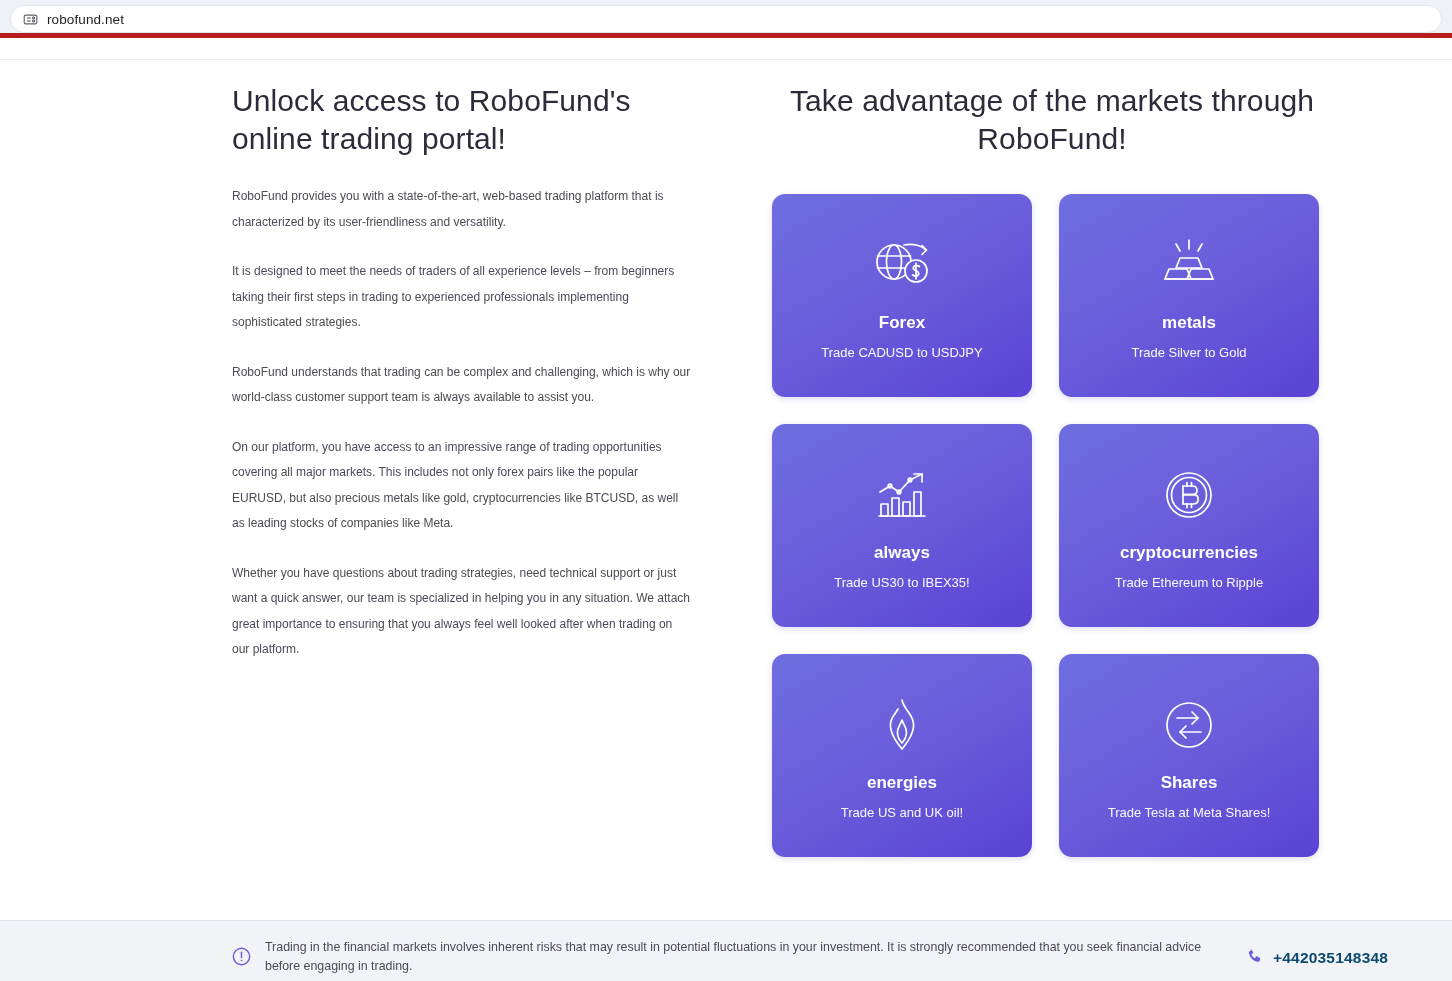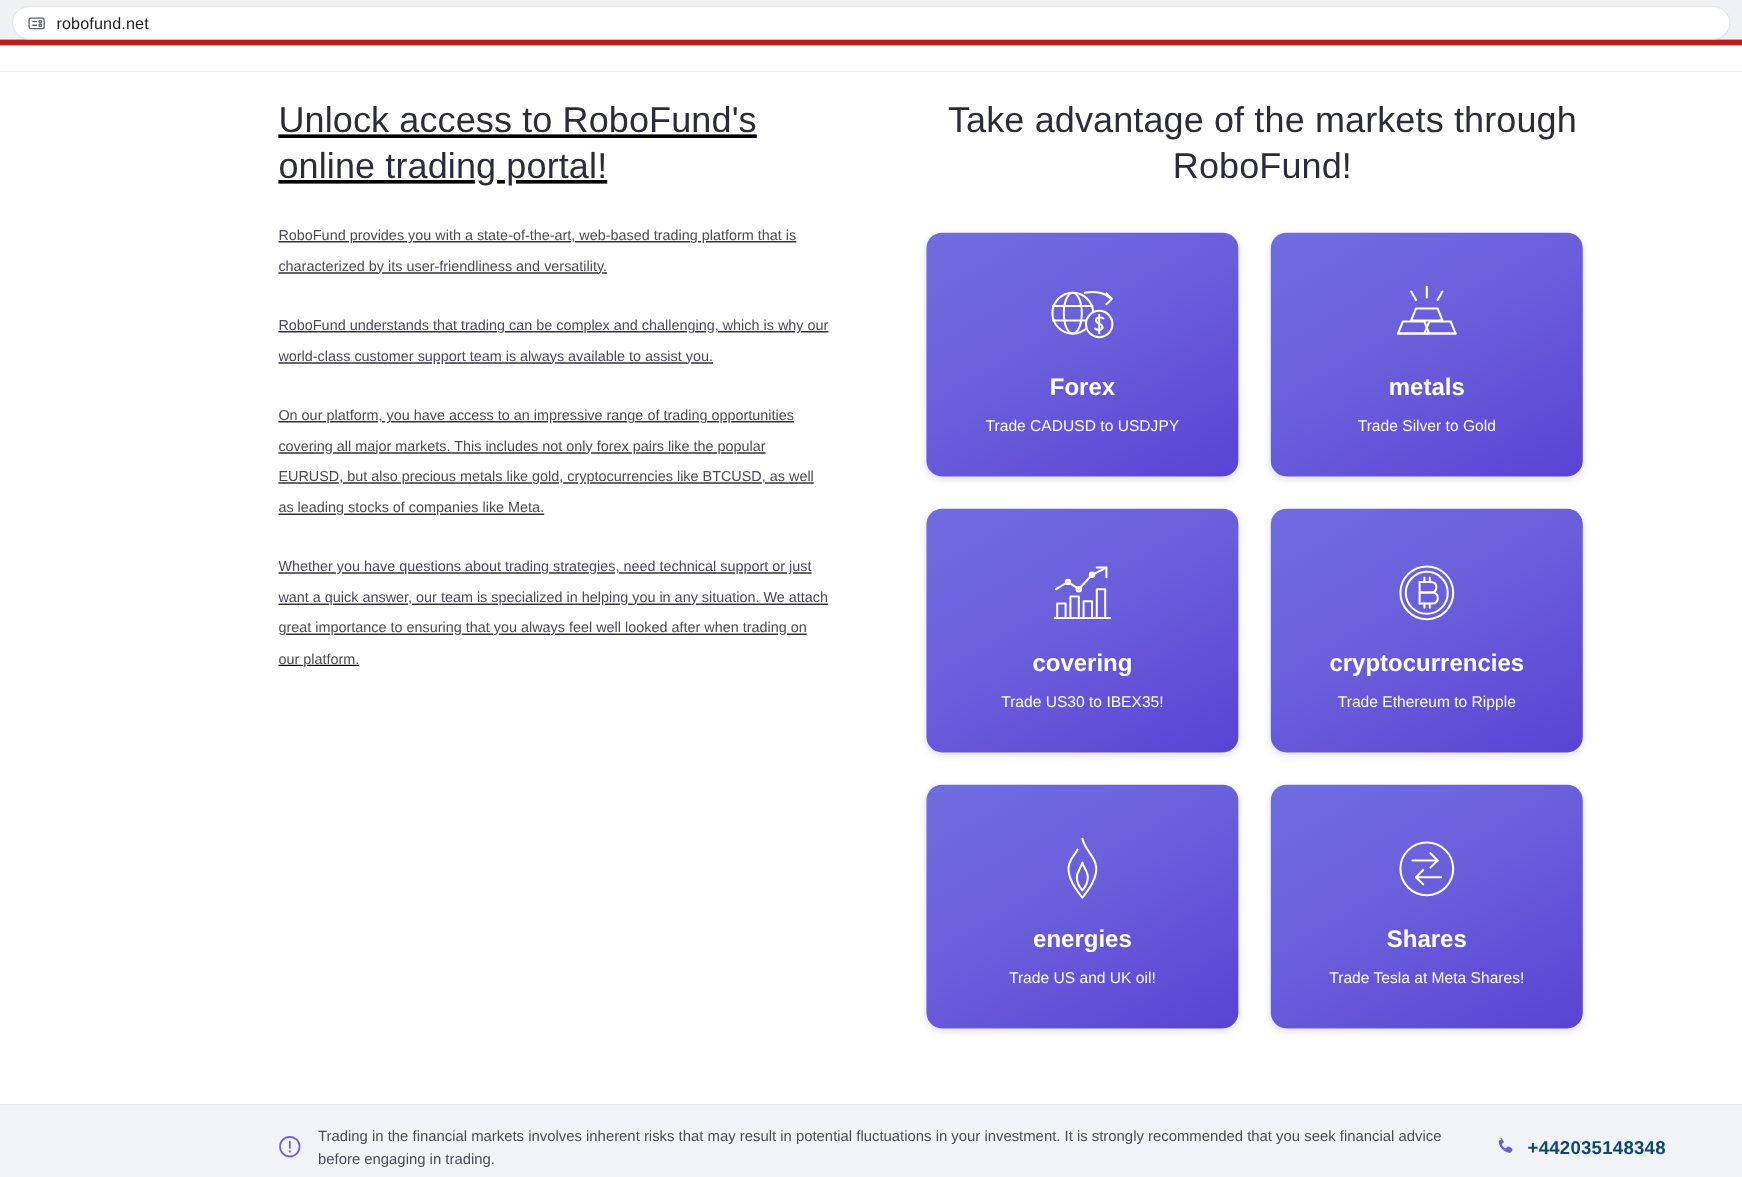--- a/index.html
+++ b/index.html
@@ -46,21 +46,21 @@
   .page {
     position: relative;
     height: calc(981px - 38px - 22px);
     background: #fff;
   }
   .content {
     display: flex;
     padding: 22px 52px 0 52px;
     gap: 40px;
   }
-  .col-left { width: 640px; padding-left: 180px; text-decoration: underline; }
+  .col-left { width: 640px; padding-left: 180px; }
   .col-right { width: 600px; padding-left: 40px; }
 
   h1.section-title {
     font-size: 30px;
     line-height: 38px;
     font-weight: 400;
     color: #2b2b3a;
     letter-spacing: .1px;
   }
   .col-left h1.section-title { margin-bottom: 26px; max-width: 520px; }
@@ -95,21 +95,21 @@
   }
   .card-icon {
     height: 68px;
     display: flex;
     align-items: center;
     justify-content: center;
     margin-bottom: 14px;
   }
   .card-icon svg { display: block; }
   .card-title {
-    font-size: 20px;
+    font-size: 17px;
     font-weight: 700;
     margin-bottom: 12px;
     text-align: center;
   }
   .card-sub {
     font-size: 13px;
     font-weight: 400;
     text-align: center;
     opacity: .96;
   }
@@ -168,20 +168,21 @@
   </div>
 </div>
 <div class="chrome-strip"></div>
 
 <div class="page">
   <div class="content">
 
     <div class="col-left">
       <h1 class="section-title">Unlock access to RoboFund's online trading portal!</h1>
       <p class="para">RoboFund provides you with a state-of-the-art, web-based trading platform that is characterized by its user-friendliness and versatility.</p>
+      <p class="para">It is designed to meet the needs of traders of all experience levels – from beginners taking their first steps in trading to experienced professionals implementing sophisticated strategies.</p>
       <p class="para">RoboFund understands that trading can be complex and challenging, which is why our world-class customer support team is always available to assist you.</p>
       <p class="para">On our platform, you have access to an impressive range of trading opportunities covering all major markets. This includes not only forex pairs like the popular EURUSD, but also precious metals like gold, cryptocurrencies like BTCUSD, as well as leading stocks of companies like Meta.</p>
       <p class="para">Whether you have questions about trading strategies, need technical support or just want a quick answer, our team is specialized in helping you in any situation. We attach great importance to ensuring that you always feel well looked after when trading on our platform.</p>
     </div>
 
     <div class="col-right">
       <h1 class="section-title">Take advantage of the markets through RoboFund!</h1>
 
       <div class="cards">
 
@@ -227,21 +228,21 @@
               <circle cx="20" cy="20" r="1.8"></circle>
               <circle cx="29" cy="26" r="1.8"></circle>
               <circle cx="40" cy="14" r="1.8"></circle>
               <line x1="9" y1="50" x2="55" y2="50"></line>
               <rect x="11" y="38" width="7" height="12"></rect>
               <rect x="22" y="32" width="7" height="18"></rect>
               <rect x="33" y="36" width="7" height="14"></rect>
               <rect x="44" y="26" width="7" height="24"></rect>
             </svg>
           </div>
-          <div class="card-title">covering</div>
+          <div class="card-title">always</div>
           <div class="card-sub">Trade US30 to IBEX35!</div>
         </div>
 
         <div class="card">
           <div class="card-icon">
             <svg width="64" height="58" viewBox="0 0 64 58" fill="none" stroke="#ffffff" stroke-width="1.7" stroke-linecap="round" stroke-linejoin="round">
               <circle cx="32" cy="29" r="22"></circle>
               <circle cx="32" cy="29" r="17.5"></circle>
               <path d="M26 20 L26 38"></path>
               <path d="M26 20 L35 20 C38.5 20 40 22 40 24.3 C40 26.6 38.5 28.7 35 28.7 L26 28.7"></path>

